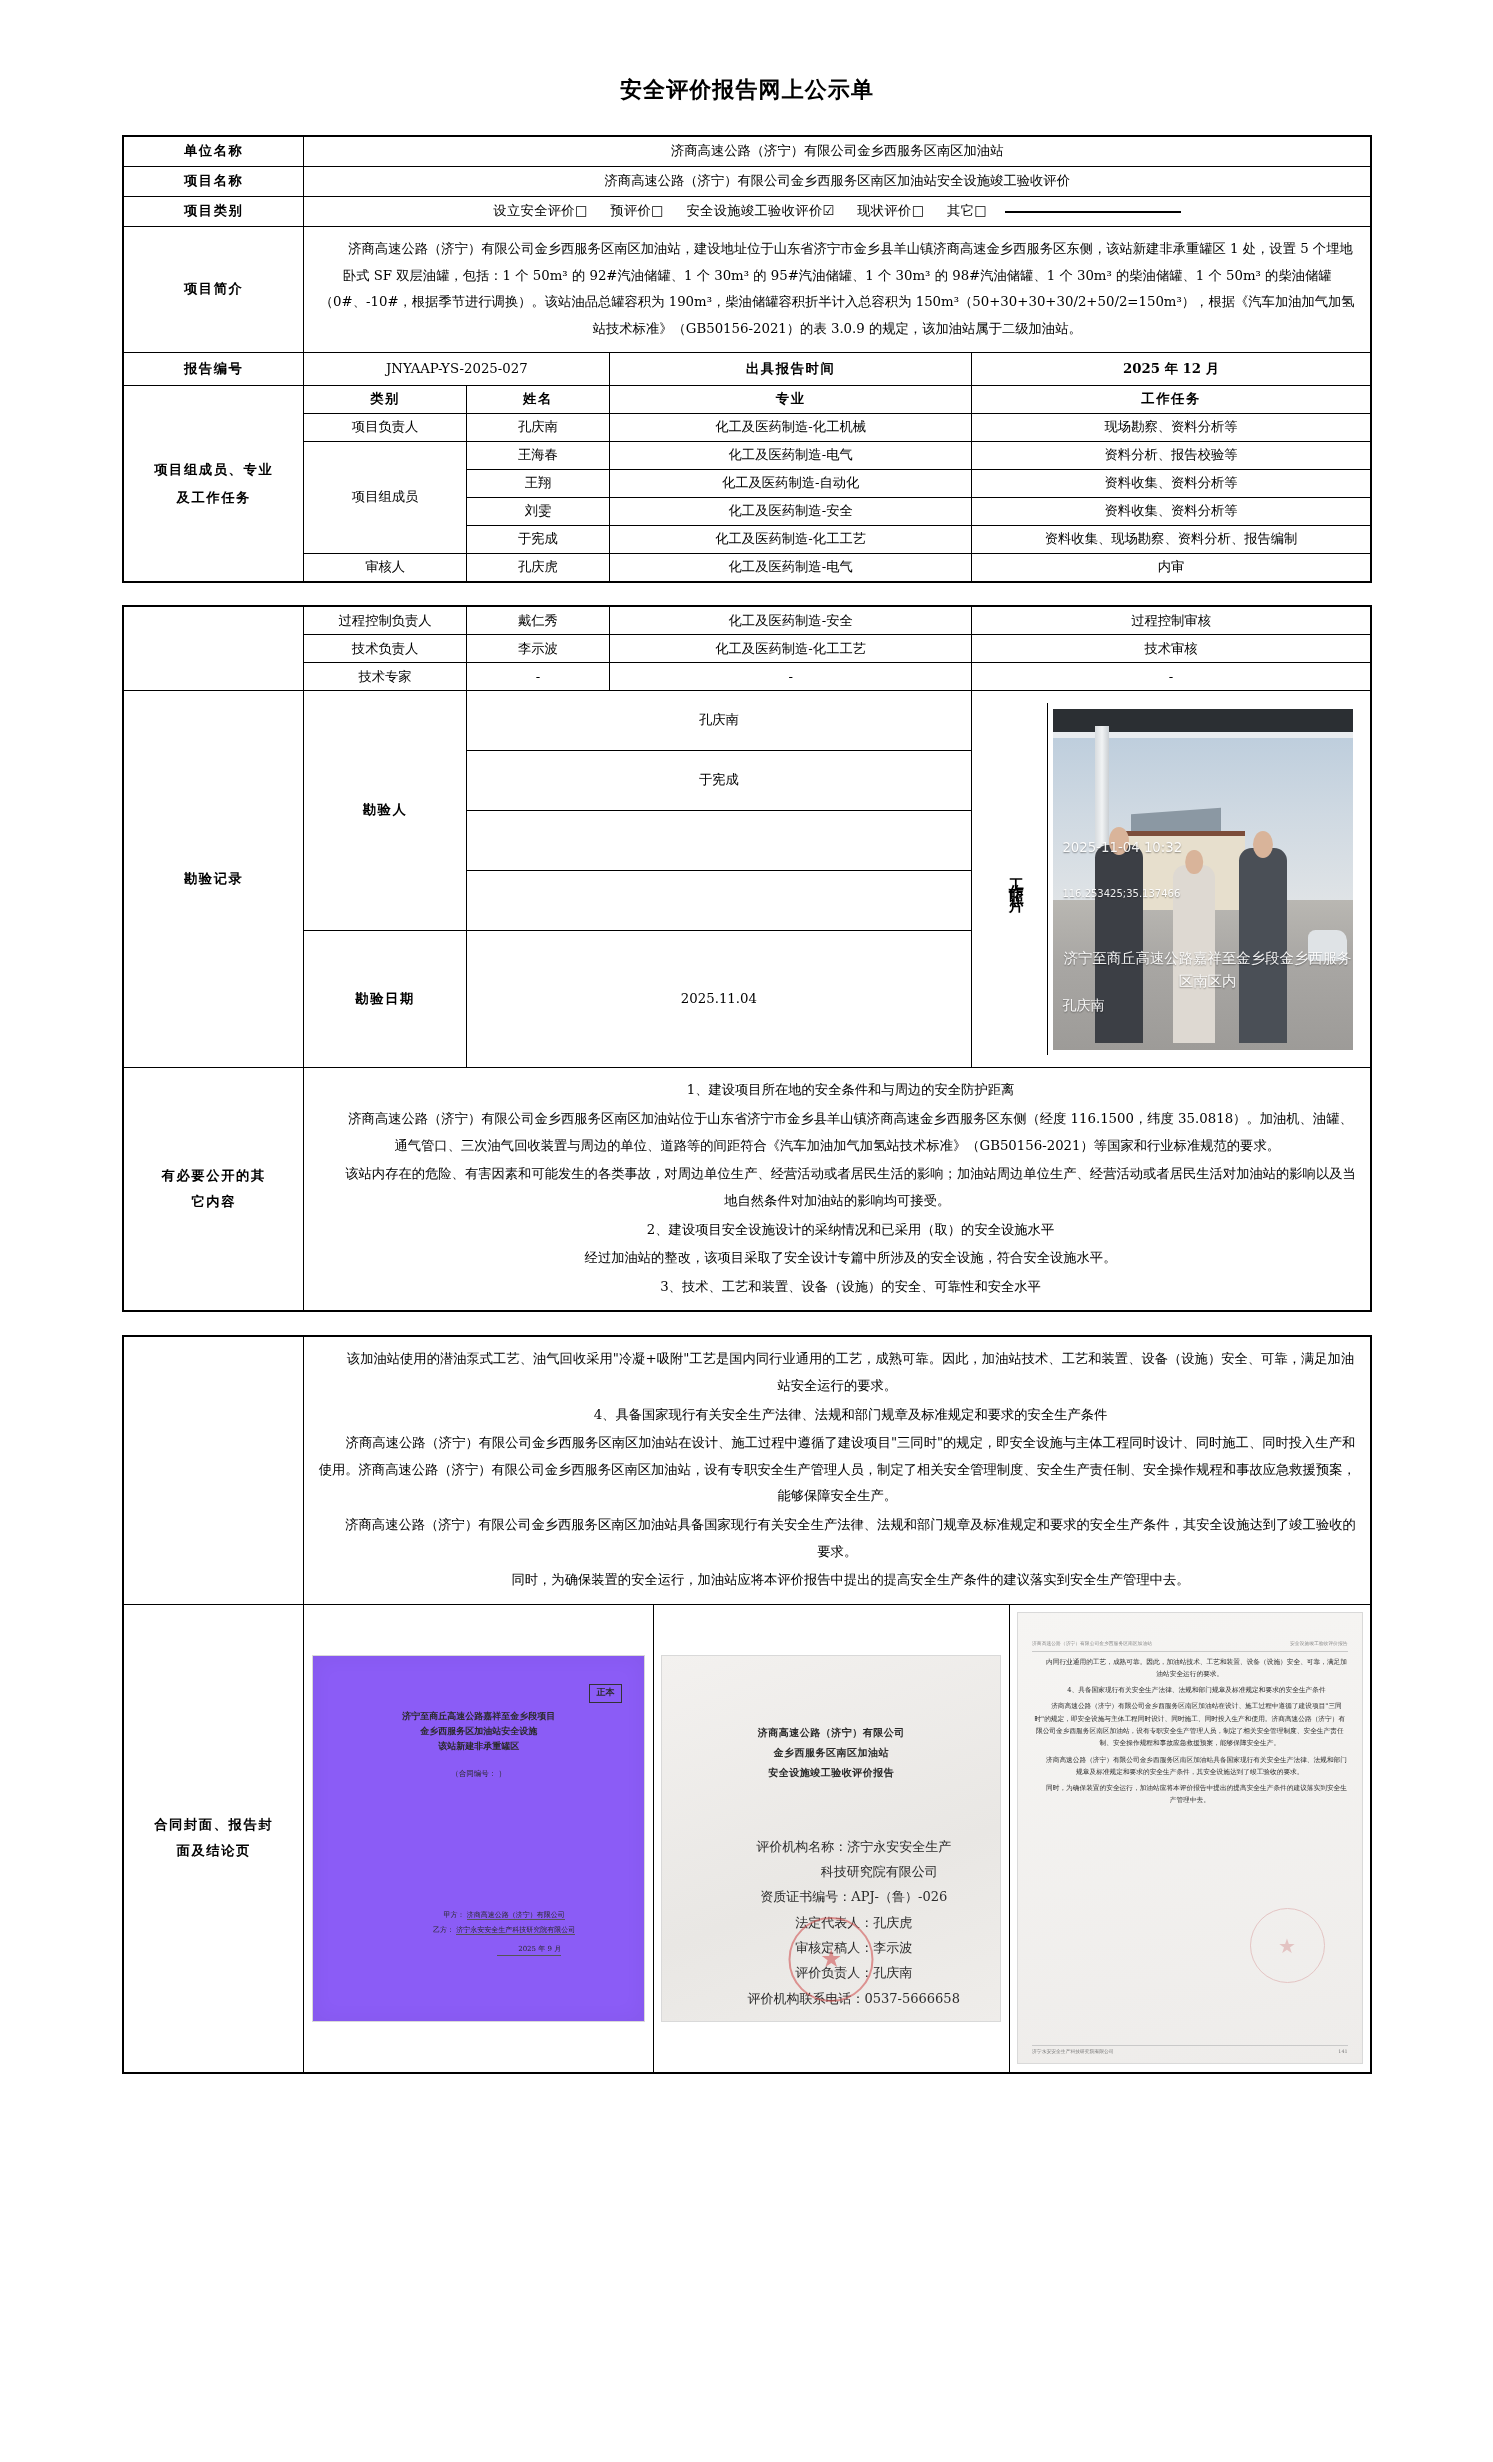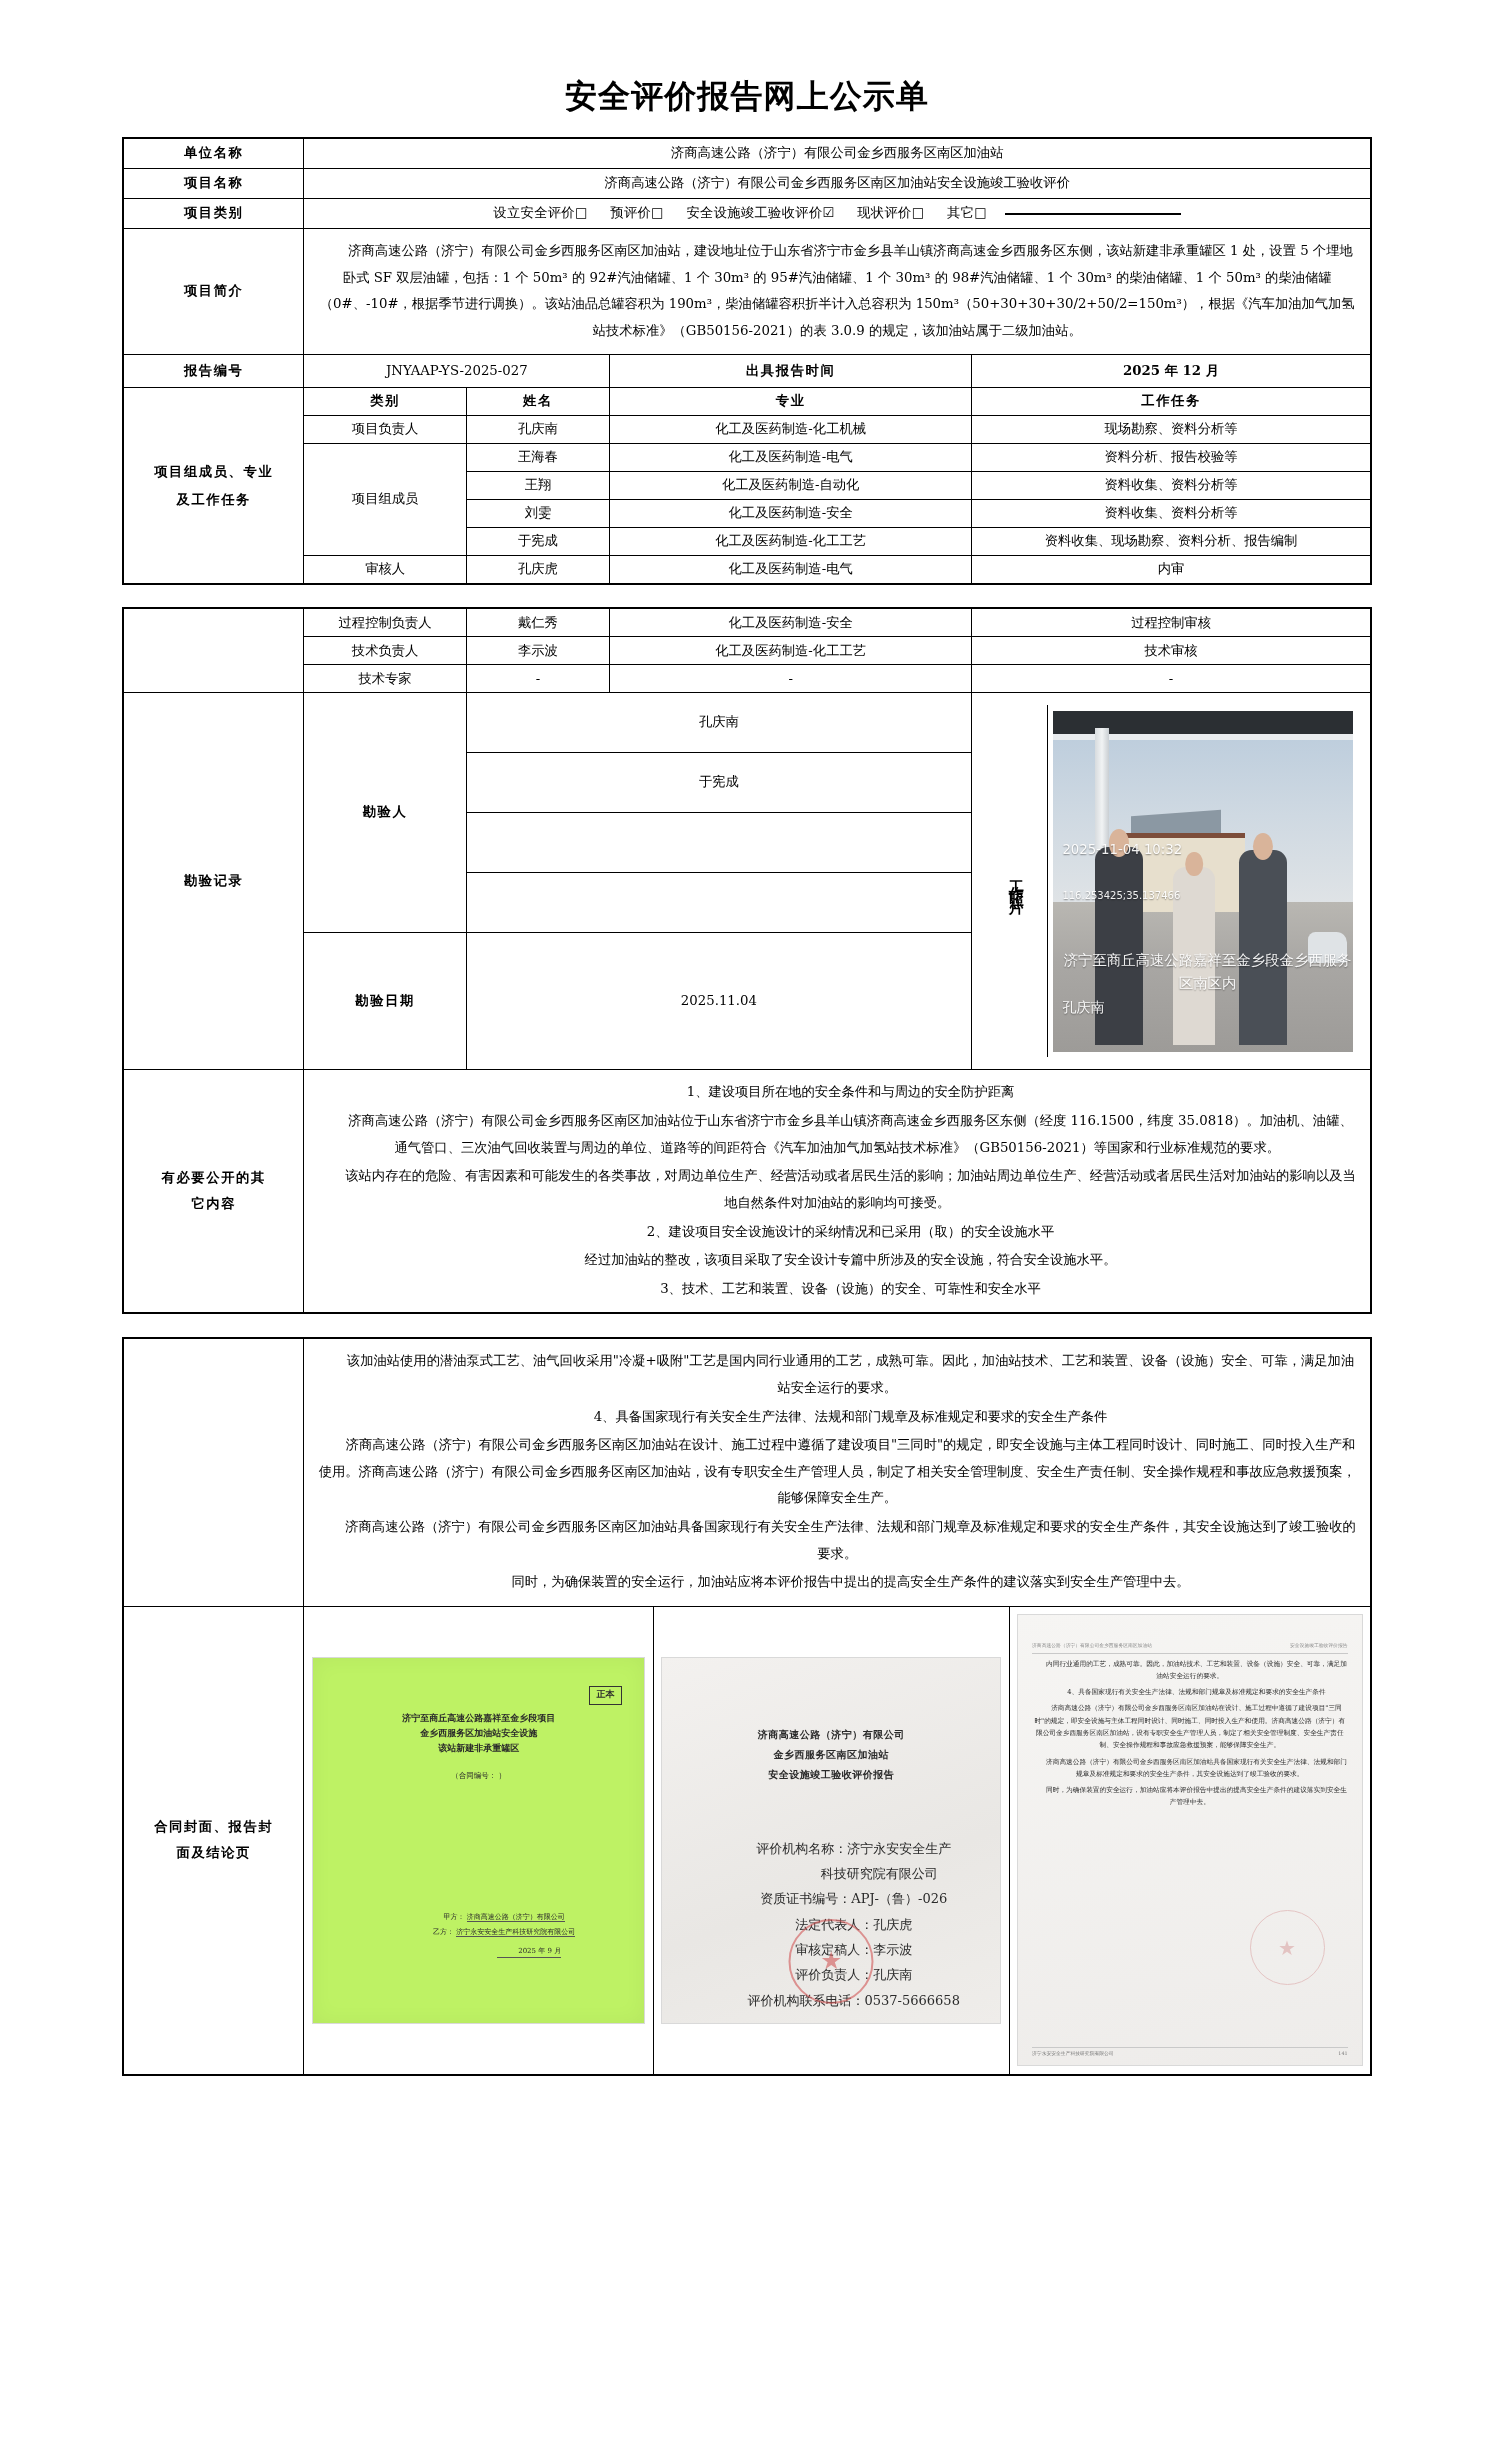--- a/index.html
+++ b/index.html
@@ -9,23 +9,23 @@
     background: #fff;
     font-family: "DejaVu Serif", "Liberation Serif", serif;
     color: #000;
   }
   .page { width:1494px; padding: 0 0 64px 0; }
 
   .doc-title {
     text-align:center;
     font-family: "DejaVu Serif", "Liberation Serif", serif;
     font-weight: 700;
-    font-size: 32px;
+    font-size: 22px;
     letter-spacing: 1.1px;
-    padding: 75px 0 18px 0;
+    padding: 75px 0 30px 0;
   }
 
   .tbl-wrap { padding: 0 122px; }
   table.main {
     width: 100%;
     border-collapse: collapse;
     table-layout: fixed;
     margin-bottom: 0;
   }
   table.main td {
@@ -76,21 +76,21 @@
   .wm-coord{ left:3%; top:52%; font-size:10px; }
   .wm-place{ left:3%; top:70%; font-size:14.4px; }
   .wm-name { left:3%; top:84%; font-size:14px; }
   .vert {
     writing-mode: vertical-rl; text-orientation: upright;
     letter-spacing: 6.4px; font-weight:700; font-size:15px;
     display:inline-block;
   }
 
   
-  .scan { background:#bef264; border:0.5px solid #d9d9d9; position:relative; overflow:hidden;
+  .scan { background:#8b5cf6; border:0.5px solid #d9d9d9; position:relative; overflow:hidden;
           font-family:"DejaVu Serif","Liberation Serif",serif; color:#2a2a2a; }
   .scan-contract { height: 367px; padding: 14px 16px; box-shadow: inset 0 0 21px rgba(0,0,0,.05); }
   .badge { position:absolute; right:22.4px; top:28px; border:0.8px solid #333; padding:1.6px 6.4px; font-size:9px; font-weight:700;}
   .ctitle { text-align:center; font-weight:700; font-size:9px; line-height:1.7; margin-top:39px;}
   .cnum { text-align:center; font-size:7.5px; margin-top:14px; }
   .parties { margin-top: 128px; font-size:7px; line-height:2.1; padding-left:51px;}
   .ul { border-bottom:0.5px solid #555; }
   .cdate { text-align:center; font-size:7px; margin-top:4.3px; padding-left:21px;}
 
   .scan-report { height:367px; padding:14px 18px; background:linear-gradient(160deg,#f3f1ef,#e9e7e4 60%,#efedea); }

